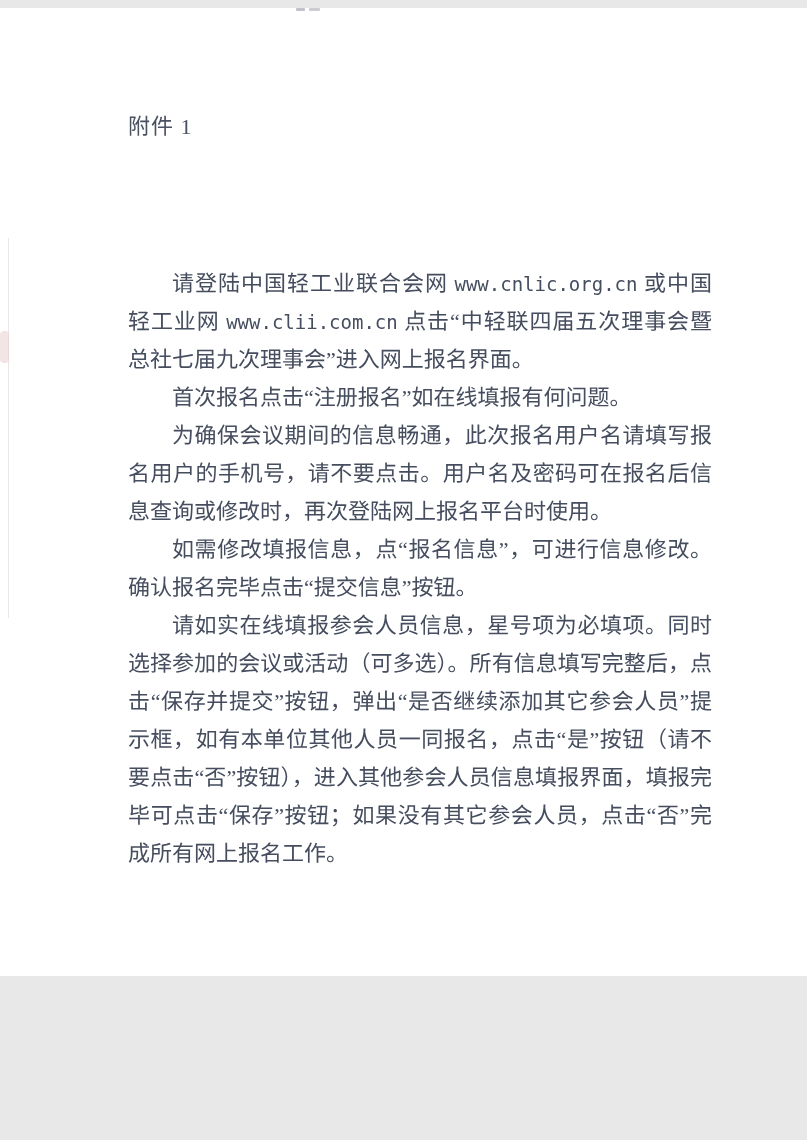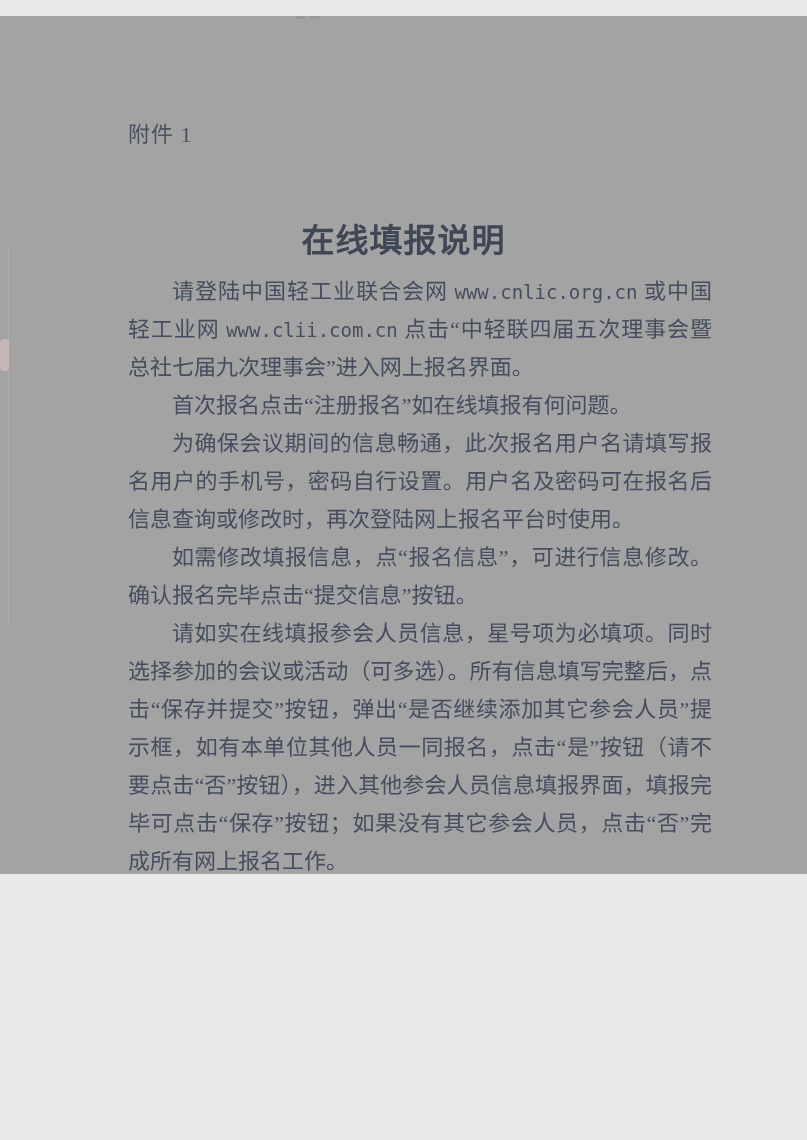--- a/index.html
+++ b/index.html
@@ -4,23 +4,23 @@
 <style>
   html, body {
     margin: 0;
     padding: 0;
     background: #e8e8e8;
     font-family: "Liberation Serif", "DejaVu Serif", serif;
   }
   .page {
     position: relative;
     width: 807px;
-    height: 858px;
-    margin: 16px auto;
-    background: #a3a3a3;
+    height: 968px;
+    margin: 8px auto;
+    background: #ffffff;
     overflow: hidden;
     color: #454d5e;
   }
   
   .artifact-top-dash-1 {
     position: absolute; left: 296px; top: 0; width: 9px; height: 3px;
     background: #8b909a; opacity: .55; border-radius: 1px;
   }
   .artifact-top-dash-2 {
     position: absolute; left: 309px; top: 0; width: 11px; height: 3px;
@@ -93,23 +93,22 @@
 <div class="page">
 
   <div class="artifact-top-dash-1"></div>
   <div class="artifact-top-dash-2"></div>
   <div class="artifact-left-line"></div>
   <div class="artifact-left-smudge"></div>
   <div class="artifact-bottom-line"></div>
 
   <div class="attachment-label">附件 1</div>
 
-  <h1 class="doc-title">在线填报说明</h1>
 
   <div class="doc-body">
     <p class="para">请登陆中国轻工业联合会网 <span class="latin">www.cnlic.org.cn</span> 或中国轻工业网 <span class="latin">www.clii.com.cn</span> 点击“中轻联四届五次理事会暨总社七届九次理事会”进入网上报名界面。</p>
     <p class="para">首次报名点击“注册报名”如在线填报有何问题。</p>
-    <p class="para">为确保会议期间的信息畅通，此次报名用户名请填写报名用户的手机号，密码自行设置。用户名及密码可在报名后信息查询或修改时，再次登陆网上报名平台时使用。</p>
+    <p class="para">为确保会议期间的信息畅通，此次报名用户名请填写报名用户的手机号，请不要点击。用户名及密码可在报名后信息查询或修改时，再次登陆网上报名平台时使用。</p>
     <p class="para">如需修改填报信息，点“报名信息”，可进行信息修改。确认报名完毕点击“提交信息”按钮。</p>
     <p class="para">请如实在线填报参会人员信息，星号项为必填项。同时选择参加的会议或活动（可多选）。所有信息填写完整后，点击“保存并提交”按钮，弹出“是否继续添加其它参会人员”提示框，如有本单位其他人员一同报名，点击“是”按钮（请不要点击“否”按钮），进入其他参会人员信息填报界面，填报完毕可点击“保存”按钮；如果没有其它参会人员，点击“否”完成所有网上报名工作。</p>
   </div>
 
 </div>
 
 </body></html>

